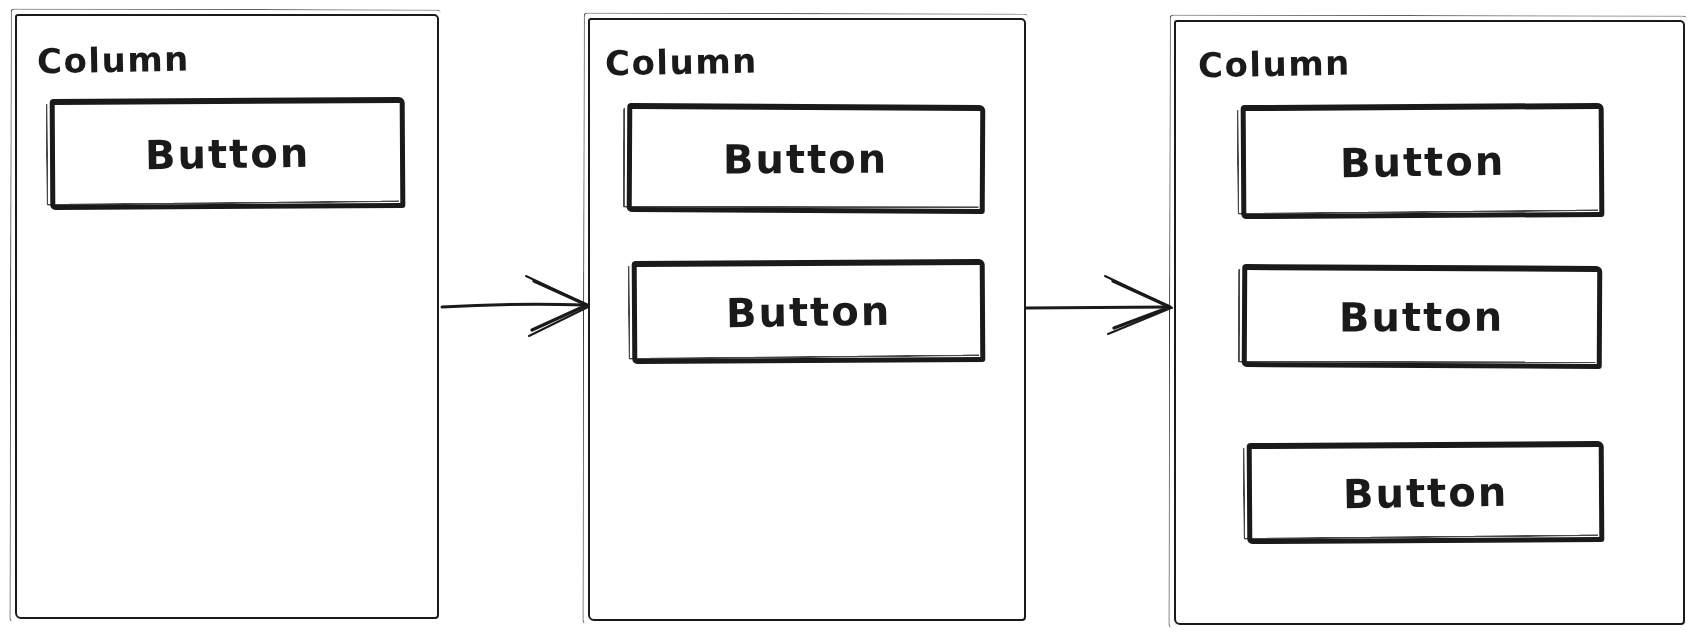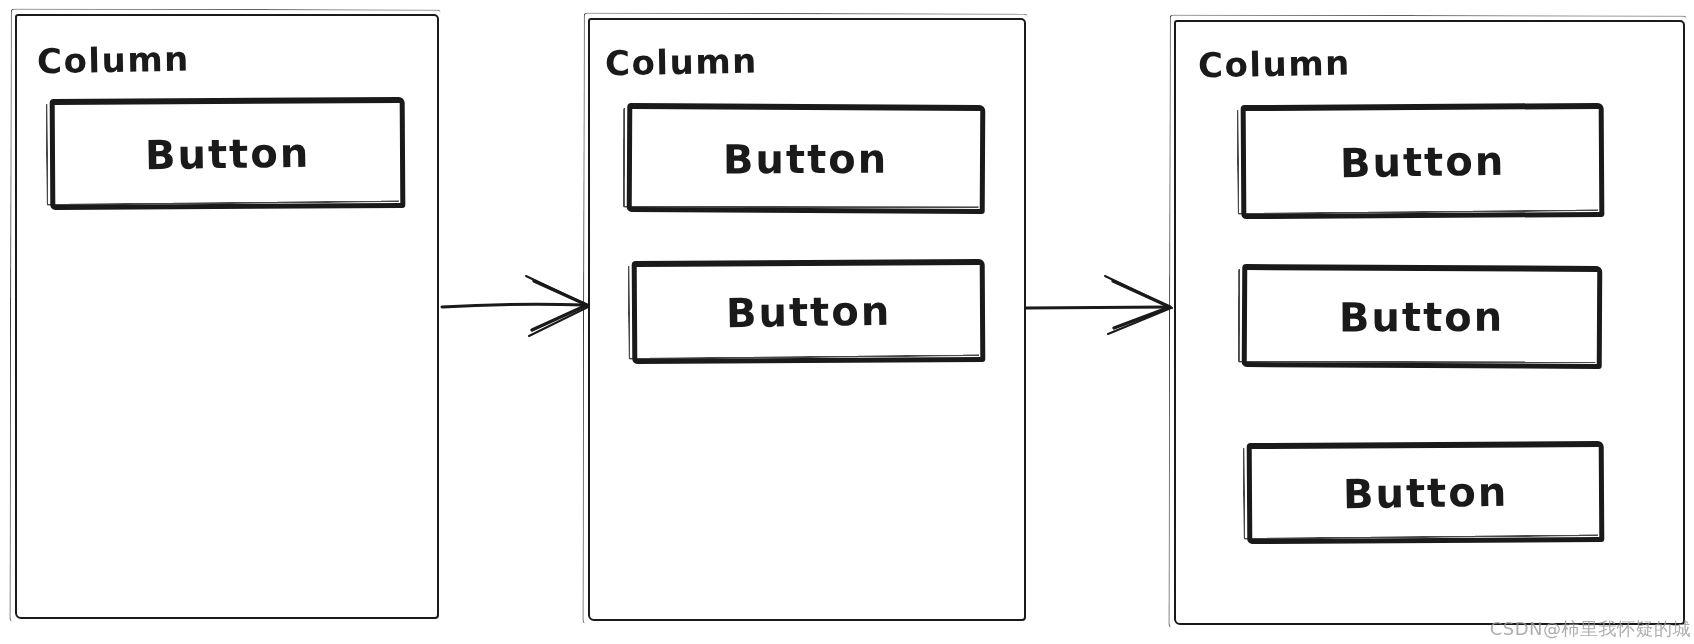--- a/index.html
+++ b/index.html
@@ -129,15 +129,14 @@
       <path class="wing-overdraw" d="M529,336 L588,307"></path>
     </g>
     <g>
       <path class="shaft" d="M1026,308 L1169,307"></path>
       <path class="wing" d="M1113,281 L1170,307 L1114,328"></path>
       <path class="wing-overdraw" d="M1105,276 L1172,308"></path>
       <path class="wing-overdraw" d="M1108,334 L1171,308"></path>
     </g>
   </svg>
 
-  <div class="watermark">CSDN@柿里我怀疑的城</div>
 
 </div>
 
 </body></html>

